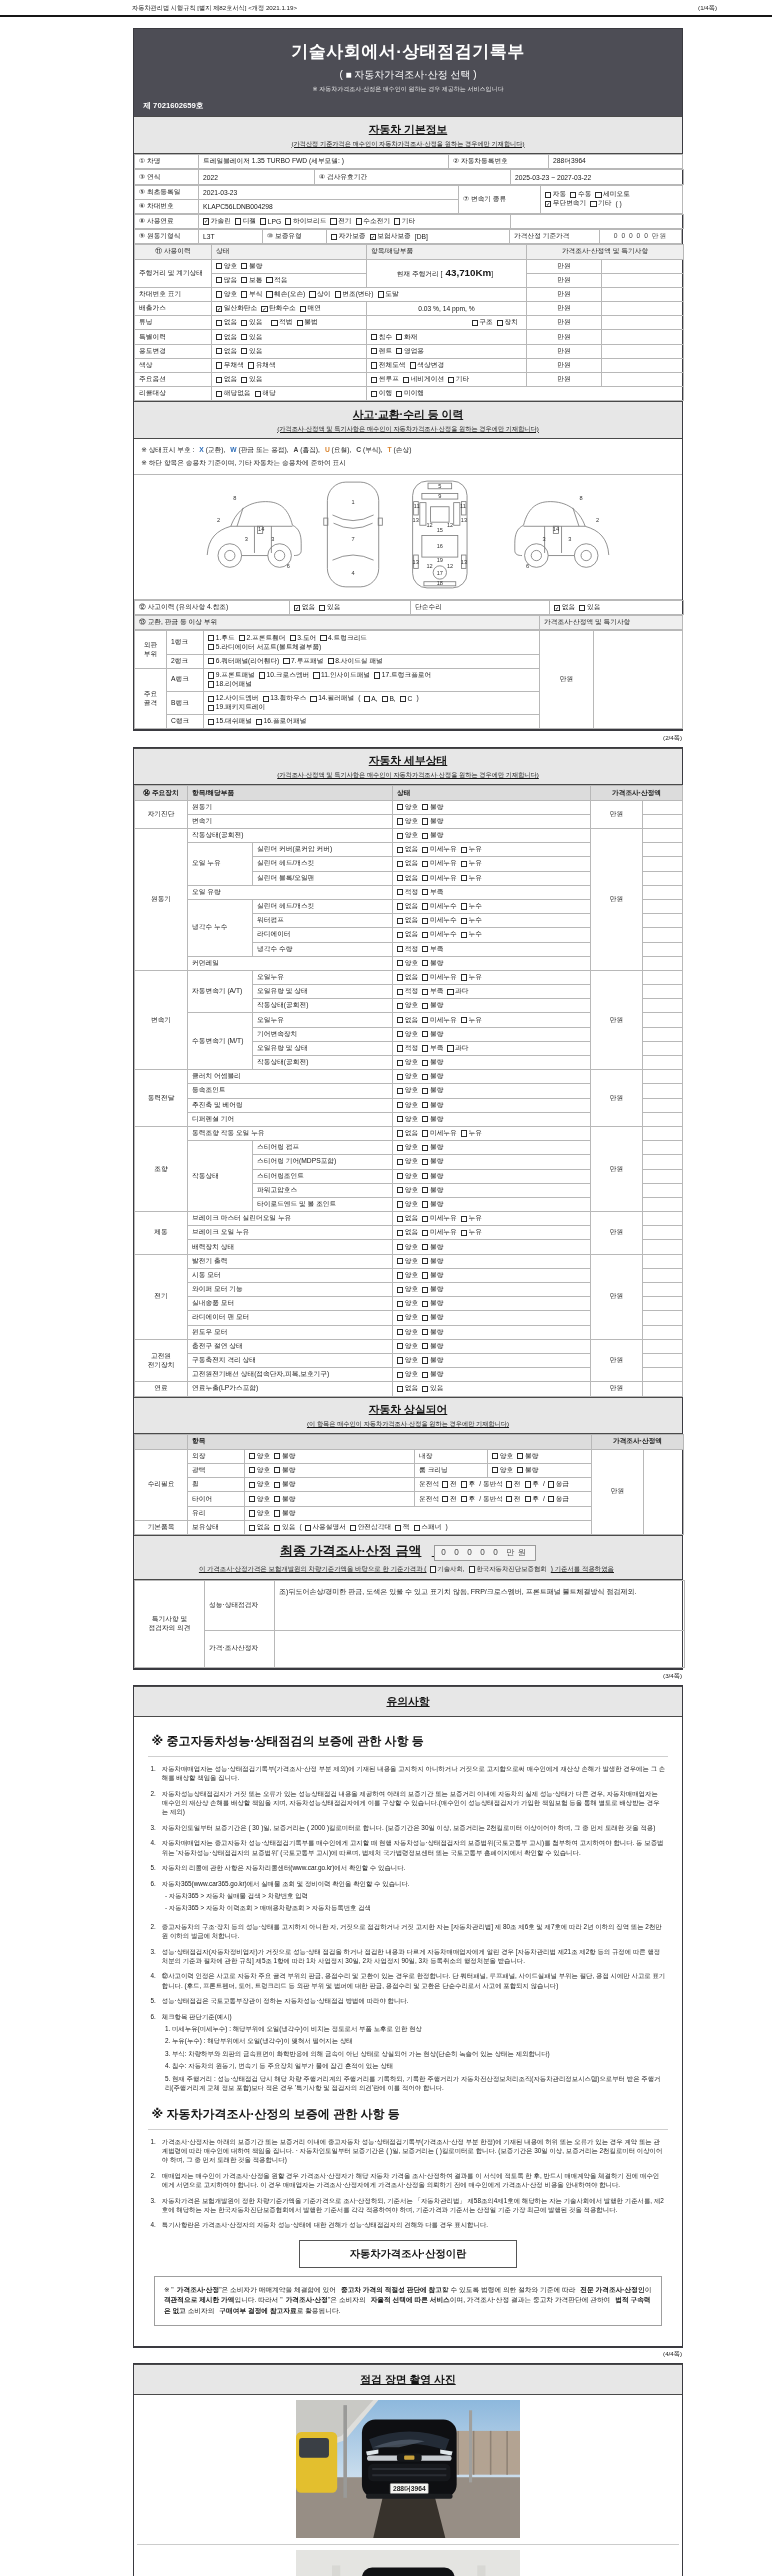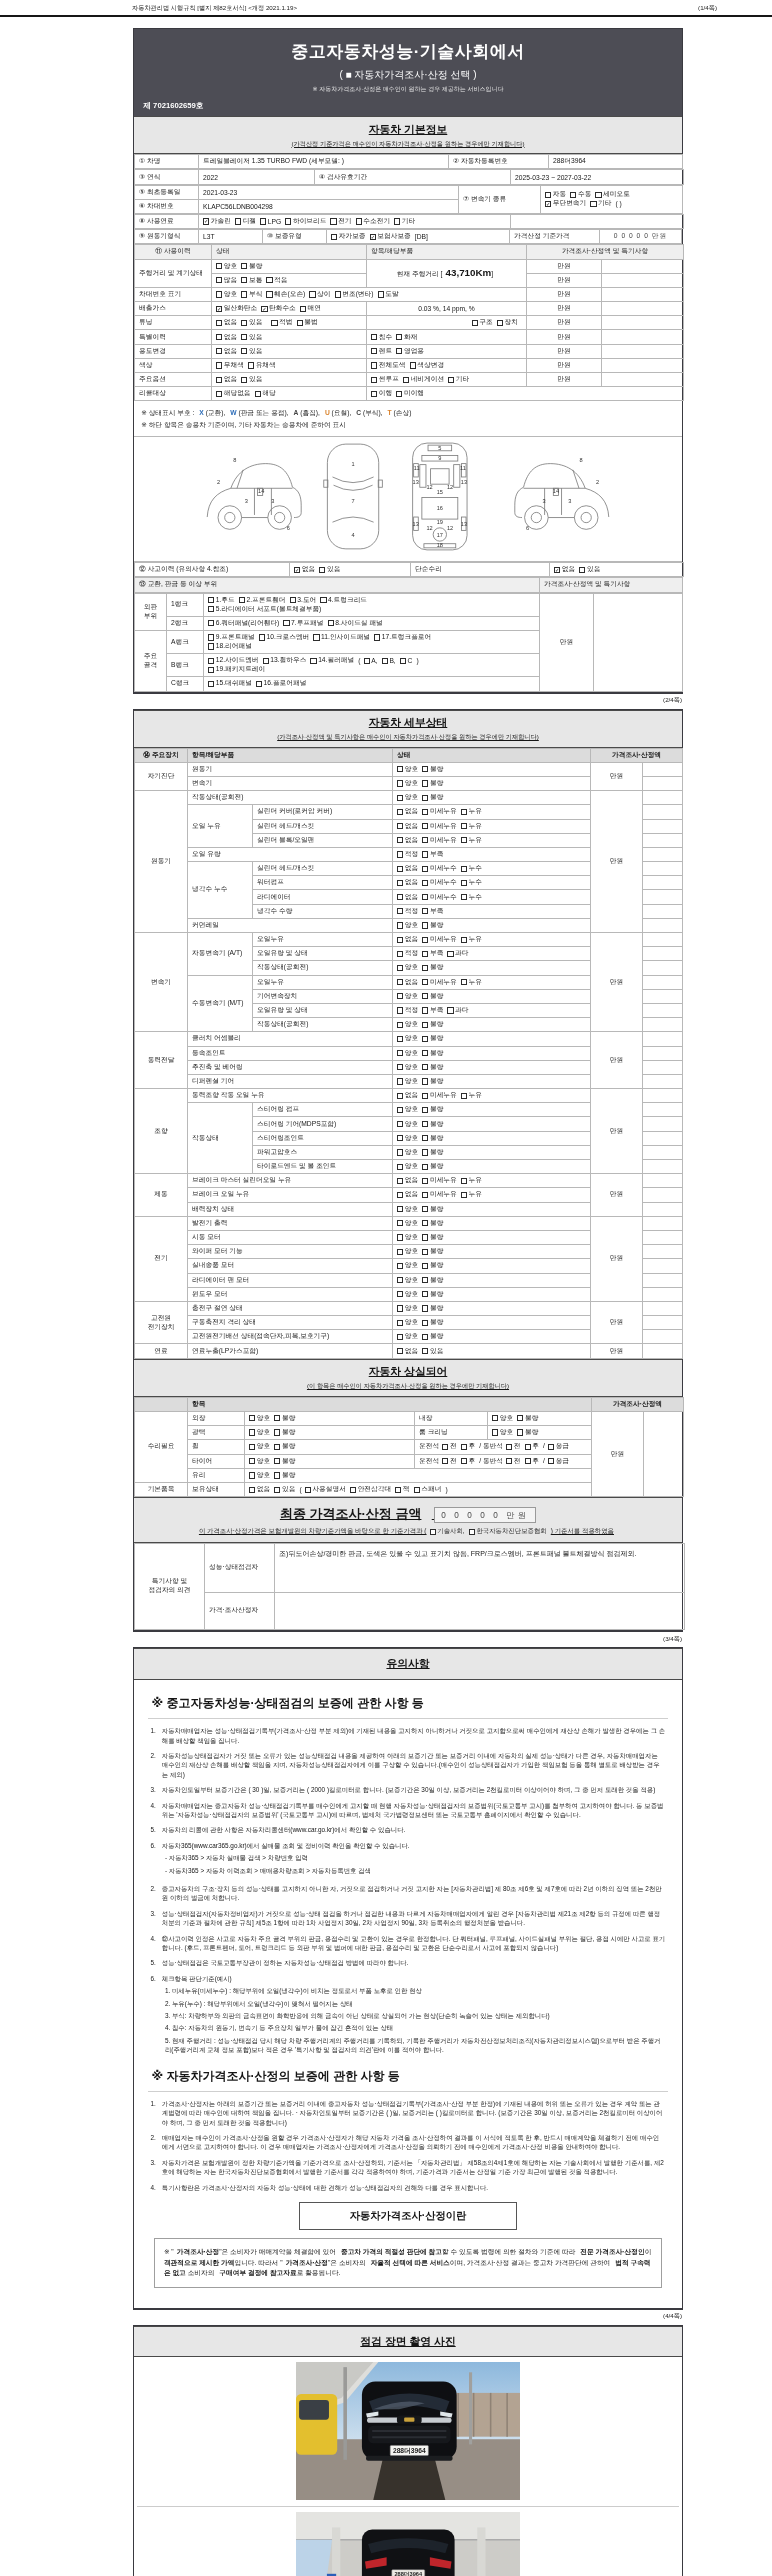--- a/index.html
+++ b/index.html
@@ -57,21 +57,21 @@
 <body>
 
 <div class="topmeta">자동차관리법 시행규칙 [별지 제82호서식] &lt;개정 2021.1.19&gt;</div>
 <div class="topmeta-r">(1/4쪽)</div>
 <div class="toprule"></div>
 
 <div class="sheet">
 
   <div class="pbox">
     <div class="dkhead">
-      <div class="t">중고자동차성능·기술사회에서</div>
+      <div class="t">기술사회에서·상태점검기록부</div>
       <div class="s">( ■ 자동차가격조사·산정 선택 )</div>
       <div class="n">※ 자동차가격조사·산정은 매수인이 원하는 경우 제공하는 서비스입니다</div>
       <div class="no">제 7021602659호</div>
     </div>
 
     <div class="gsh">
       <div class="t">자동차 기본정보</div>
       <div class="s">(가격산정 기준가격은 매수인이 자동차가격조사·산정을 원하는 경우에만 기재합니다)</div>
     </div>
 
@@ -406,20 +406,24 @@
                 <span class="cb"></span>
                 <span>이행</span>
               </span><span class="opt">
                 <span class="cb"></span>
                 <span>미이행</span>
               </span></td>
       </tr>
     </tbody>
       </table>
 
+    <div class="gsh">
+      <div class="t">사고·교환·수리 등 이력</div>
+      <div class="s">(가격조사·산정액 및 특기사항은 매수인이 자동차가격조사·산정을 원하는 경우에만 기재합니다)</div>
+    </div>
 
     <div class="legendwrap">
       <div><span class="tx">※ 상태표시 부호 : </span><span style="color: rgb(43, 108, 184); font-weight: bold;">X</span><span class="tx"> (교환), </span><span style="color: rgb(43, 108, 184); font-weight: bold;">W</span><span class="tx"> (판금 또는 용접), </span><span style="color: rgb(68, 68, 68); font-weight: bold;">A</span><span class="tx"> (흠집), </span><span style="color: rgb(217, 130, 43); font-weight: bold;">U</span><span class="tx"> (요철), </span><span style="color: rgb(68, 68, 68); font-weight: bold;">C</span><span class="tx"> (부식), </span><span style="color: rgb(217, 130, 43); font-weight: bold;">T</span><span class="tx"> (손상)</span></div>
       <div>※ 하단 항목은 승용차 기준이며, 기타 자동차는 승용차에 준하여 표시</div>
     </div>
 
     <div class="diagwrap">
       <svg width="428" height="114" viewBox="0 0 830 222">
         <g stroke="#7a7a7a" stroke-width="1.6" fill="none">
 

